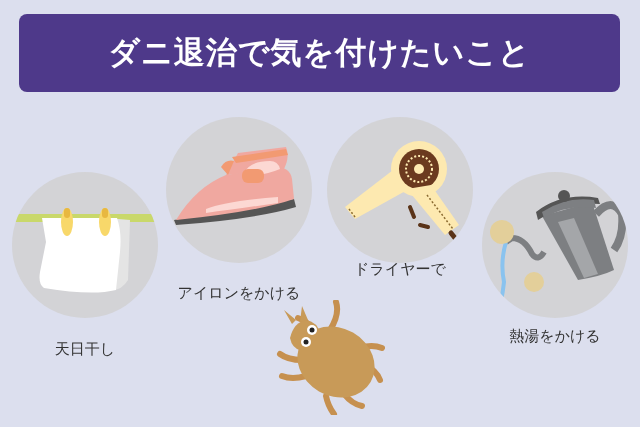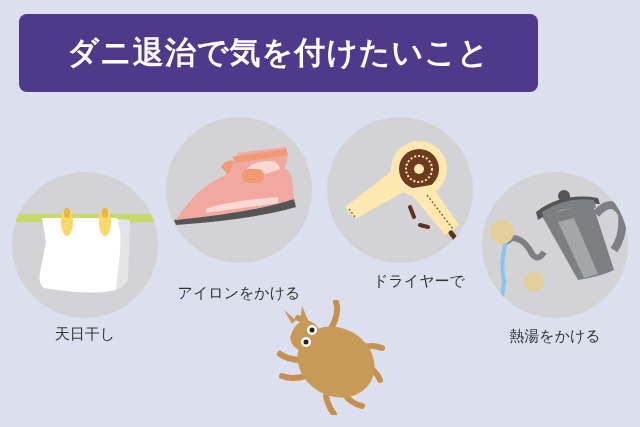--- a/index.html
+++ b/index.html
@@ -1,17 +1,17 @@
 <!DOCTYPE html>
 <html><head>
 <meta charset="utf-8">
 <style>
   html,body{margin:0;padding:0;}
   body{width:640px;height:427px;background:#dcdfee;position:relative;overflow:hidden;font-family:"DejaVu Sans","Liberation Sans",sans-serif;}
-  .banner{position:absolute;left:19px;top:14px;width:519px;height:78px;background:#4e398a;border-radius:8px;display:flex;align-items:center;justify-content:center;}
+  .banner{position:absolute;left:19px;top:14px;width:601px;height:78px;background:#4e398a;border-radius:8px;display:flex;align-items:center;justify-content:center;}
   .banner-title{color:#fff;font-size:31px;font-weight:bold;letter-spacing:1px;}
   .circle{position:absolute;width:146px;height:146px;border-radius:50%;background:#d3d3d6;overflow:hidden;}
   .label{position:absolute;color:#333;font-size:15px;text-align:center;line-height:19px;white-space:nowrap;transform:translateX(-50%);}
   svg{position:absolute;left:0;top:0;}
   .mite{position:absolute;left:270px;top:300px;width:115px;height:115px;}
 </style>
 </head>
 <body>
 
 <div class="banner">
@@ -22,21 +22,21 @@
   <svg width="146" height="146" viewBox="0 0 146 146">
     <rect x="0" y="42" width="146" height="8" fill="#c9d86a"></rect>
     <path d="M95 46 L118 48 L116 108 Q110 118 100 118 L95 118 Z" fill="#e4e4e4"></path>
     <path d="M30 46 L105 46 Q110 60 108 80 L104 118 Q80 124 32 116 Q26 112 28 100 L34 70 Z" fill="#ffffff"></path>
     <ellipse cx="55" cy="50" rx="6" ry="14" fill="#f8d86a"></ellipse>
     <ellipse cx="93" cy="50" rx="6" ry="14" fill="#f8d86a"></ellipse>
     <rect x="52" y="36" width="6" height="10" rx="3" fill="#e8b840"></rect>
     <rect x="90" y="36" width="6" height="10" rx="3" fill="#e8b840"></rect>
   </svg>
 </div>
-<div class="label" style="left:85px;top:325px;">天日干し</div>
+<div class="label" style="left:85px;top:340px;">天日干し</div>
 
 <div class="circle" style="left:166px;top:117px;">
   <svg width="146" height="146" viewBox="0 0 146 146">
     <path d="M8 103 L128 82 L130 90 Q90 102 10 108 Z" fill="#555"></path>
     <path d="M10 103 Q30 70 60 58 L110 50 Q124 50 126 62 L128 82 Q90 95 10 103 Z" fill="#f0a8a0"></path>
     <path d="M60 58 L72 36 L120 30 Q124 40 118 52 Z" fill="#f0a8a0"></path>
     <path d="M66 40 L120 32 L122 38 L70 46 Z" fill="#f29a72"></path>
     <path d="M55 50 Q60 42 68 44 L62 58 Z" fill="#f29a72"></path>
     <path d="M78 56 Q84 44 104 44 Q112 44 114 52 Q100 58 78 60 Z" fill="#fcd8d3"></path>
     <rect x="76" y="52" width="22" height="14" rx="6" fill="#f29a72"></rect>
@@ -53,21 +53,21 @@
     <circle cx="92" cy="52" r="20" fill="#6b3a1f"></circle>
     <circle cx="92" cy="52" r="13" fill="none" stroke="#fde9b0" stroke-width="2" stroke-dasharray="2,2"></circle>
     <circle cx="92" cy="52" r="5" fill="#fde9b0"></circle>
     <path d="M80 72 L104 68 L132 108 L118 118 Z" fill="#fde9b0"></path>
     <path d="M100 78 L126 112" stroke="#8a6a30" stroke-width="1.5" stroke-dasharray="2,2"></path>
     <path d="M124 116 L132 126" stroke="#5a3318" stroke-width="5" stroke-linecap="round"></path>
     <path d="M83 90 L87 100" stroke="#5a3318" stroke-width="4" stroke-linecap="round"></path>
     <path d="M93 108 L101 110" stroke="#5a3318" stroke-width="4" stroke-linecap="round"></path>
   </svg>
 </div>
-<div class="label" style="left:400px;top:272px;margin-left:19px;">
+<div class="label" style="left:400px;top:260px;">
   <div>ドライヤーで</div>
 </div>
 
 <div class="circle" style="left:482px;top:172px;">
   <svg width="146" height="146" viewBox="0 0 146 146">
     <path d="M60 44 L110 30 L132 98 Q120 104 96 108 Z" fill="#7d7f82"></path>
     <path d="M76 50 L92 46 L116 102 L102 106 Z" fill="#a4a6a9"></path>
     <path d="M54 40 Q80 20 116 26 L118 32 Q84 30 56 48 Z" fill="#555"></path>
     <path d="M60 40 Q84 24 112 28 L114 36 Q86 32 62 46 Z" fill="#7d7f82"></path>
     <circle cx="82" cy="24" r="6" fill="#555"></circle>

